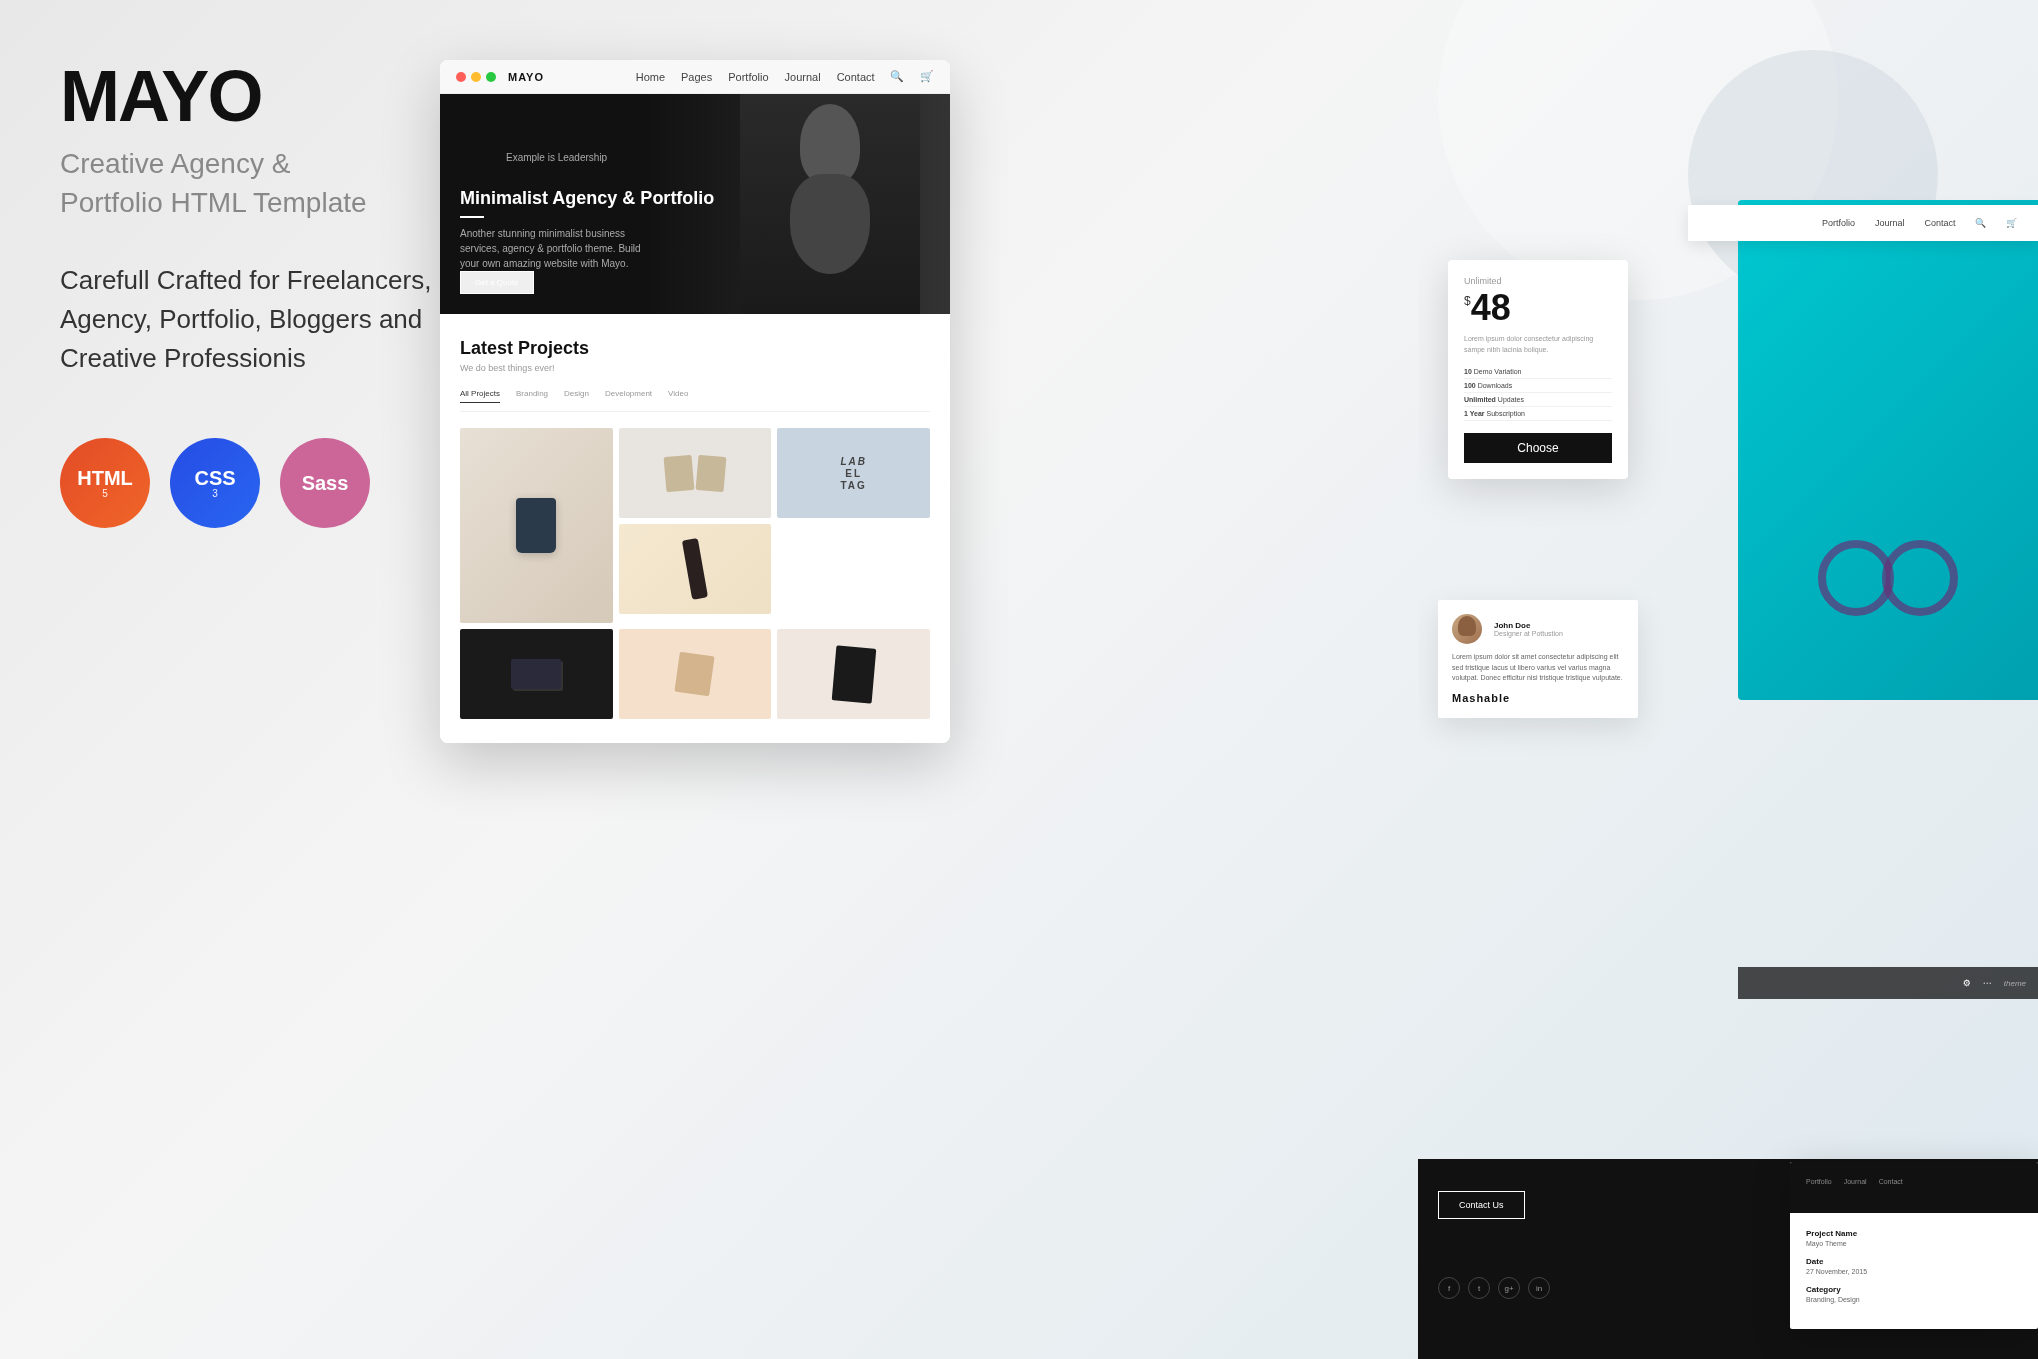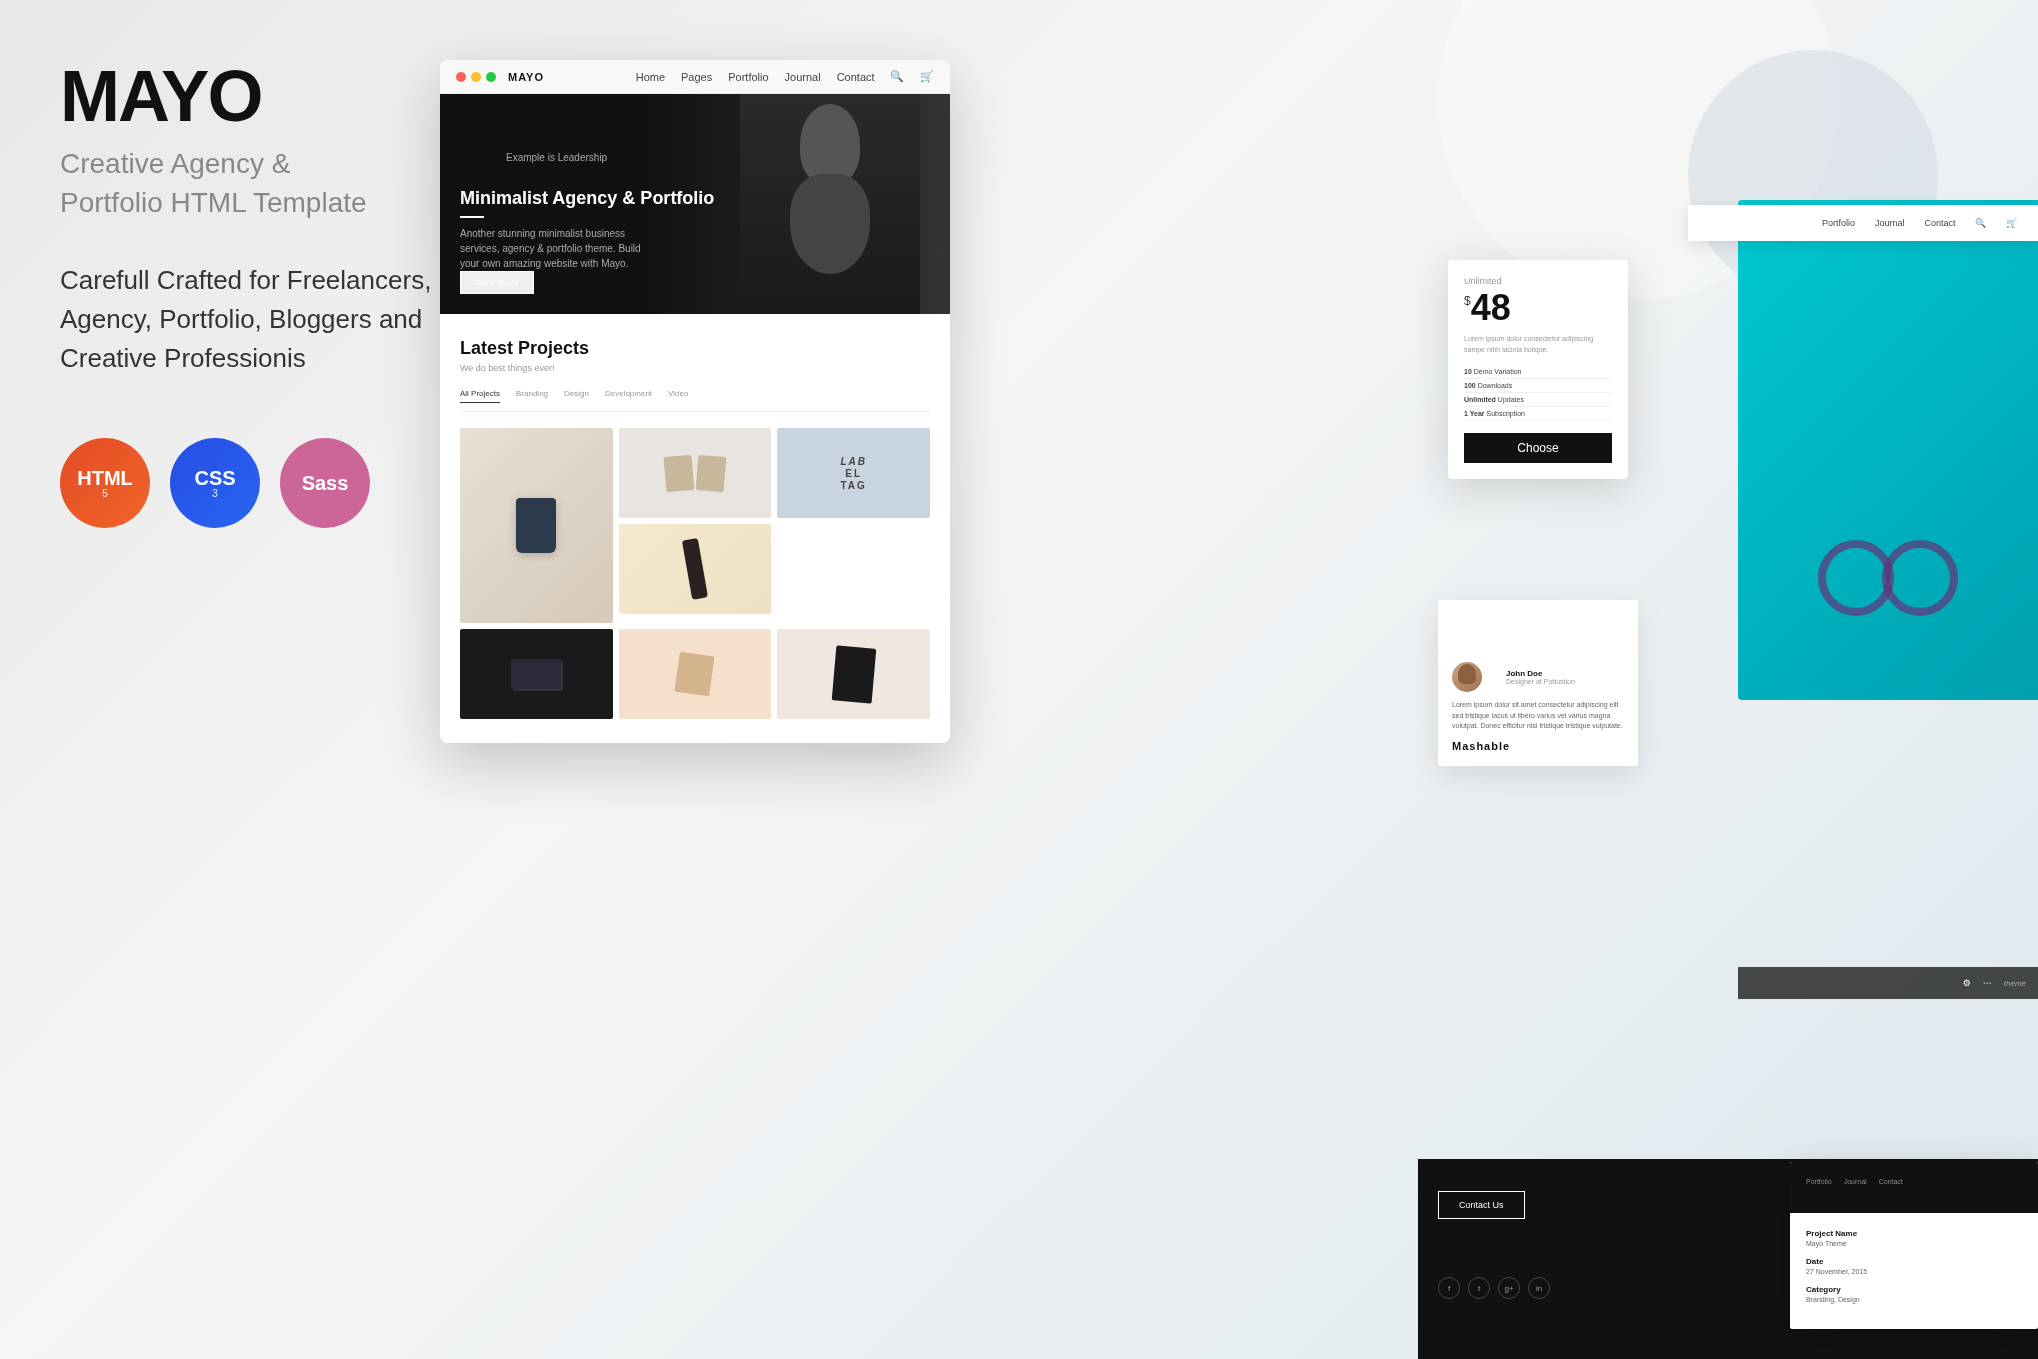--- a/index.html
+++ b/index.html
@@ -514,23 +514,22 @@
       background: #fff;
       padding: 14px;
       box-shadow: 0 10px 30px rgba(0,0,0,0.1);
       z-index: 8;
       border-radius: 2px;
     }
 
     .testimonial-author {
       display: flex;
       align-items: center;
-      gap: 24px;
+      gap: 12px;
       margin-bottom: 8px;
-      margin-top: 48px;
     }
 
     .author-avatar {
       width: 30px;
       height: 30px;
       border-radius: 50%;
       background: linear-gradient(135deg, #c8a882 0%, #a07050 100%);
       overflow: hidden;
       flex-shrink: 0;
     }

